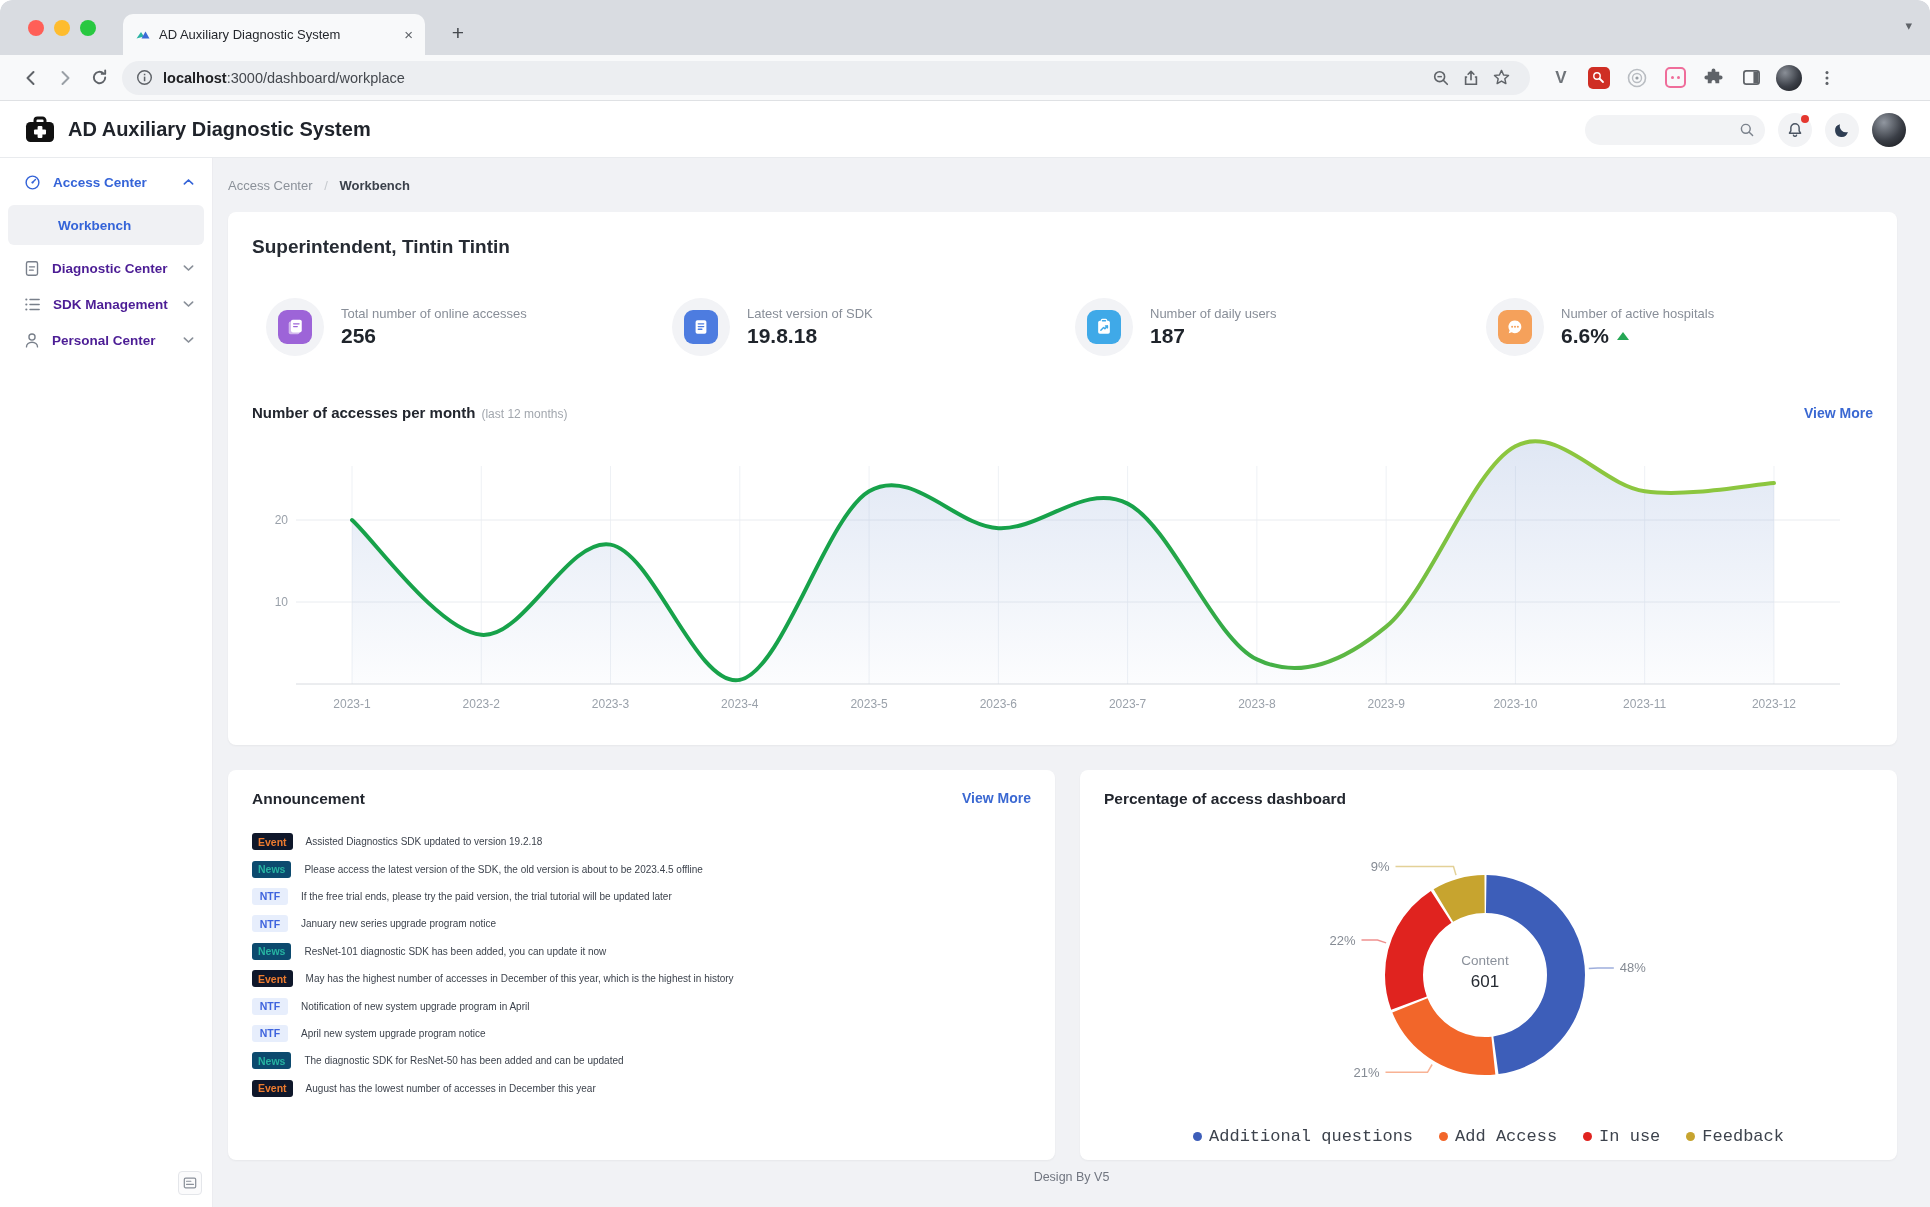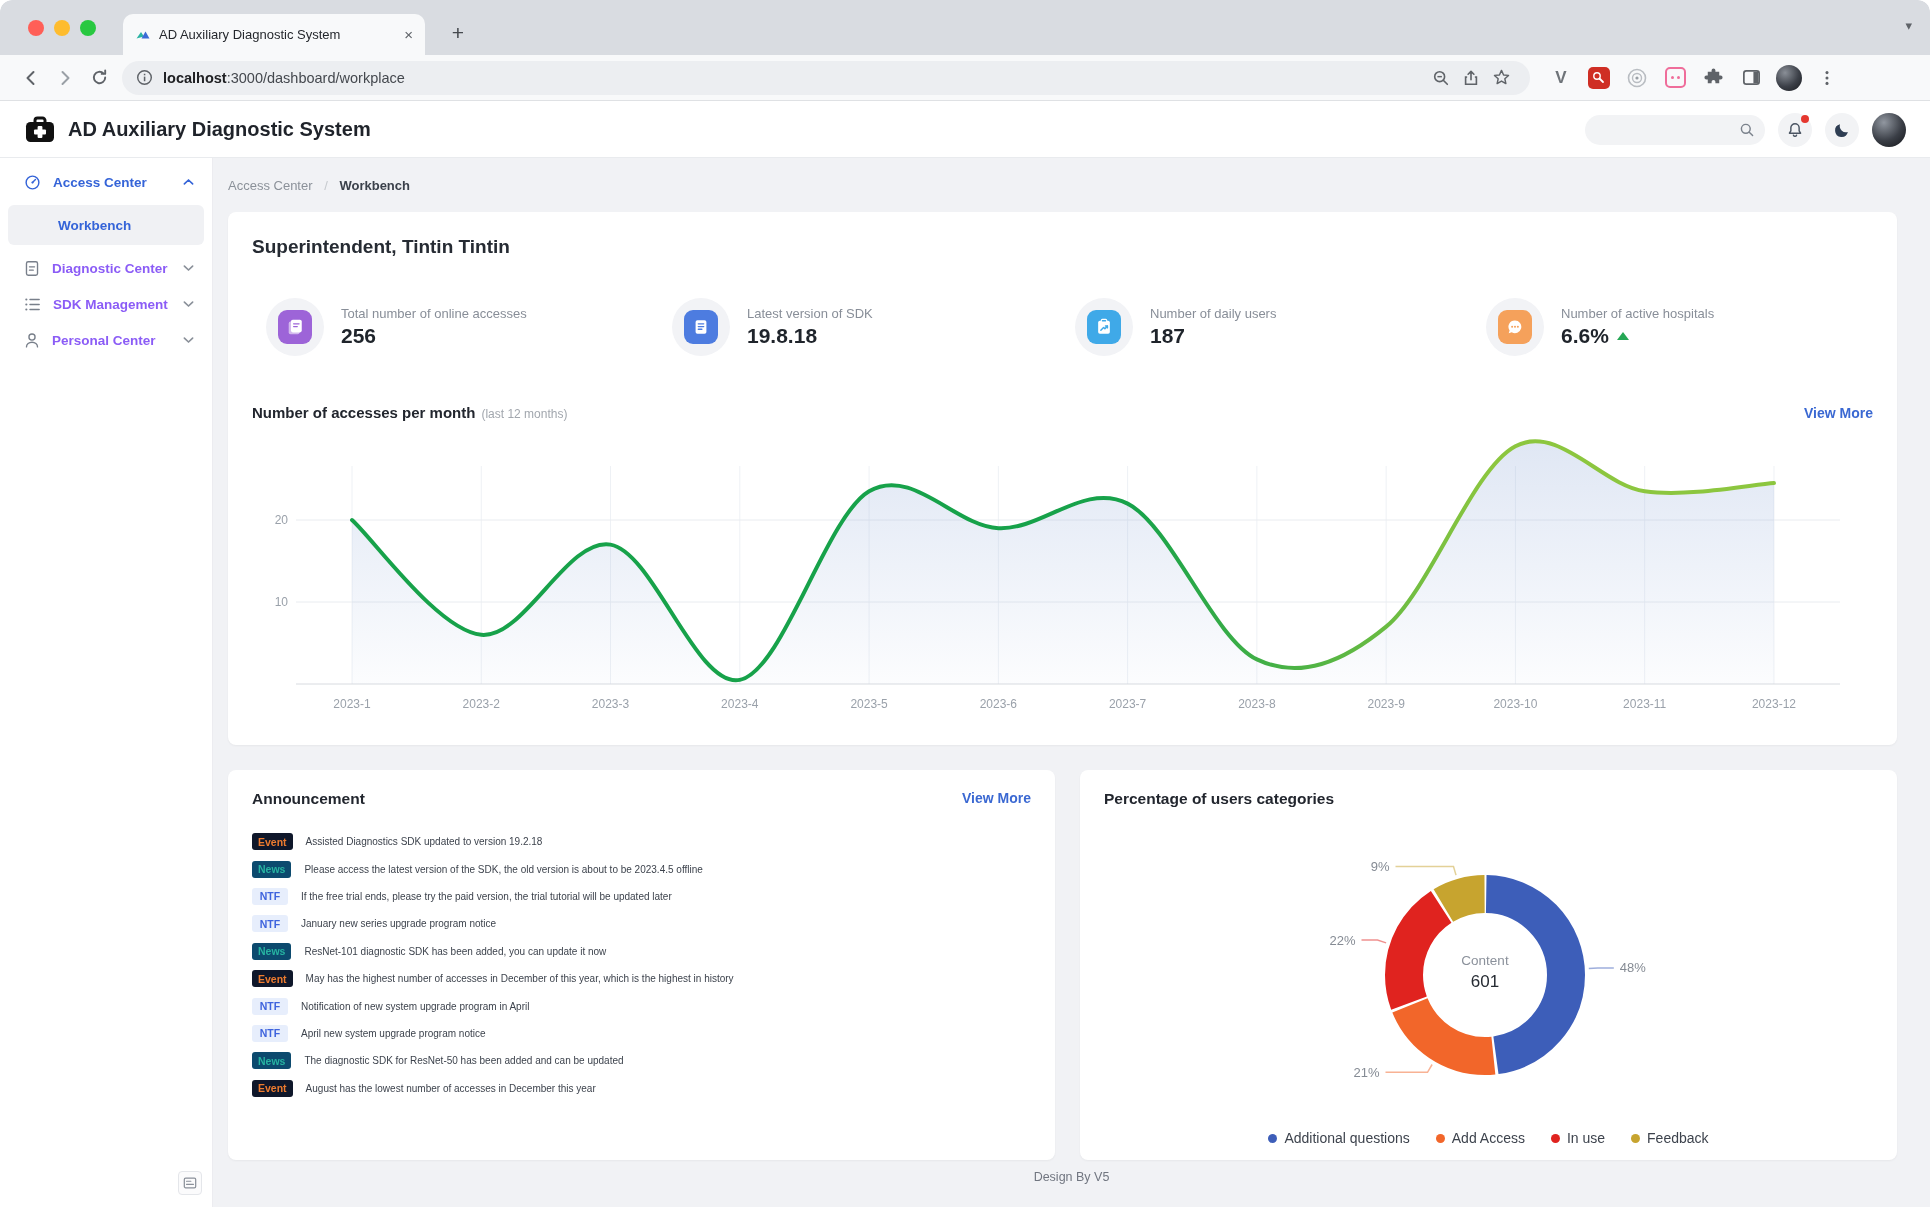--- a/index.html
+++ b/index.html
@@ -39,21 +39,21 @@
   .header-right { margin-left:auto; display:flex; align-items:center; gap:13px; }
   .search-pill { width:180px; height:30px; background:#f2f3f5; border-radius:15px; display:flex; align-items:center; padding:0 10px; }
   .search-pill input { flex:1; border:none; outline:none; background:transparent; font-size:13px; color:#333; min-width:0; }
   .round-btn { width:34px; height:34px; border-radius:50%; background:#f2f3f5; display:flex; align-items:center; justify-content:center; position:relative; cursor:pointer; }
   .round-btn .dot { position:absolute; top:2px; right:3px; width:8px; height:8px; background:#e5372f; border-radius:50%; }
   .user-avatar { width:34px; height:34px; border-radius:50%; background:radial-gradient(circle at 35% 28%, #9197a0 0%, #3a3e46 55%, #121418 100%); }
 
   
   .app-body { position:absolute; left:0; top:158px; width:100%; height:1049px; display:flex; }
   .sidebar { width:213px; height:100%; background:#fff; border-right:1px solid #ececf0; position:relative; padding-top:6px; flex:none; }
-  .side-item { height:36px; display:flex; align-items:center; padding:0 18px 0 24px; font-size:13.5px; color:#8b5cf6; font-weight:600; cursor:pointer; }
+  .side-item { height:36px; display:flex; align-items:center; padding:0 18px 0 24px; font-size:13.5px; color:#4c1d95; font-weight:600; cursor:pointer; }
   .side-item .lbl { margin-left:12px; flex:1; }
   .side-item .chev { color:inherit; }
   .side-item.active { color:#3564d8; }
   .side-sub { height:40px; margin:5px 8px; border-radius:6px; background:#f0f1f4; display:flex; align-items:center; padding-left:50px; font-size:13.5px; font-weight:600; color:#3564d8; cursor:pointer; }
   .collapse-btn { position:absolute; right:10px; bottom:12px; width:24px; height:24px; border:1px solid #e4e6ea; border-radius:4px; display:flex; align-items:center; justify-content:center; color:#8a9099; background:#fbfbfc; cursor:pointer; }
 
   .main { flex:1; background:#f1f2f5; position:relative; }
   .breadcrumb { position:absolute; left:15px; top:20px; font-size:13px; }
   .bc-parent { color:#8b9199; } .bc-sep { color:#c6cace; margin:0 8px; } .bc-current { color:#3b414b; font-weight:600; }
 
@@ -88,21 +88,21 @@
   .badge-ntf   { background:#e7eefc; color:#3e63dd; }
   .ann-text { font-size:10px; color:#3d434d; margin-left:13px; white-space:nowrap; }
 
   .donut-svg { position:absolute; left:24px; top:55px; }
   .donut-center { position:absolute; left:345px; top:183px; width:120px; text-align:center; }
   .donut-center .lab { font-size:13.5px; color:#8b919b; }
   .donut-center .val { font-size:17px; font-weight:400; color:#262b33; margin-top:4px; }
   .legend { position:absolute; left:0; right:0; bottom:14px; display:flex; justify-content:center; gap:26px; }
   .legend-item { display:flex; align-items:center; gap:7px; cursor:pointer; }
   .legend-dot { width:9px; height:9px; border-radius:50%; }
-  .legend-label { font-size:14px; color:#3d434d; }
+  .legend-label { font-size:17px; color:#3d434d;font-family:Liberation Mono, monospace; }
 
   .page-footer { position:absolute; left:0; right:0; top:1012px; text-align:center; font-size:12.5px; color:#717680; }
 </style>
 </head>
 <body>
 
 <div class="window">
 
   <div class="tabstrip">
     <div class="traffic t-red"></div>
@@ -467,21 +467,21 @@
               <span class="ann-text">The diagnostic SDK for ResNet-50 has been added and can be updated</span>
             </div>
           <div class="ann-row">
               <span class="badge badge-event">Event</span>
               <span class="ann-text">August has the lowest number of accesses in December this year</span>
             </div>
         </div>
       </section>
 
       <section class="card card-cat">
-        <h3 class="card-h">Percentage of users categories</h3>
+        <h3 class="card-h">Percentage of access dashboard</h3>
         <svg id="donutChart" class="donut-svg" width="769" height="290">
             <circle cx="381" cy="150" r="81" fill="none" stroke="#3d5eb9" stroke-width="38" stroke-dasharray="241.75 508.94" stroke-dashoffset="-1.27" transform="rotate(-90 381 150)"></circle>
             <polyline points="484.8,143.5 493.8,142.9 509.8,142.9" fill="none" stroke="#3d5eb9" stroke-opacity="0.5" stroke-width="1.5"></polyline>
             <text x="515.8" y="147.4" text-anchor="start" class="pct">48%</text>
             <circle cx="381" cy="150" r="81" fill="none" stroke="#f2662a" stroke-width="38" stroke-dasharray="104.33 508.94" stroke-dashoffset="-245.56" transform="rotate(-90 381 150)"></circle>
             <polyline points="328.1,239.5 323.5,247.3 281.5,247.3" fill="none" stroke="#f2662a" stroke-opacity="0.5" stroke-width="1.5"></polyline>
             <text x="275.5" y="251.8" text-anchor="end" class="pct">21%</text>
             <circle cx="381" cy="150" r="81" fill="none" stroke="#e0231f" stroke-width="38" stroke-dasharray="109.42 508.94" stroke-dashoffset="-352.44" transform="rotate(-90 381 150)"></circle>
             <polyline points="282.1,117.9 273.5,115.1 257.5,115.1" fill="none" stroke="#e0231f" stroke-opacity="0.5" stroke-width="1.5"></polyline>
             <text x="251.5" y="119.6" text-anchor="end" class="pct">22%</text>

